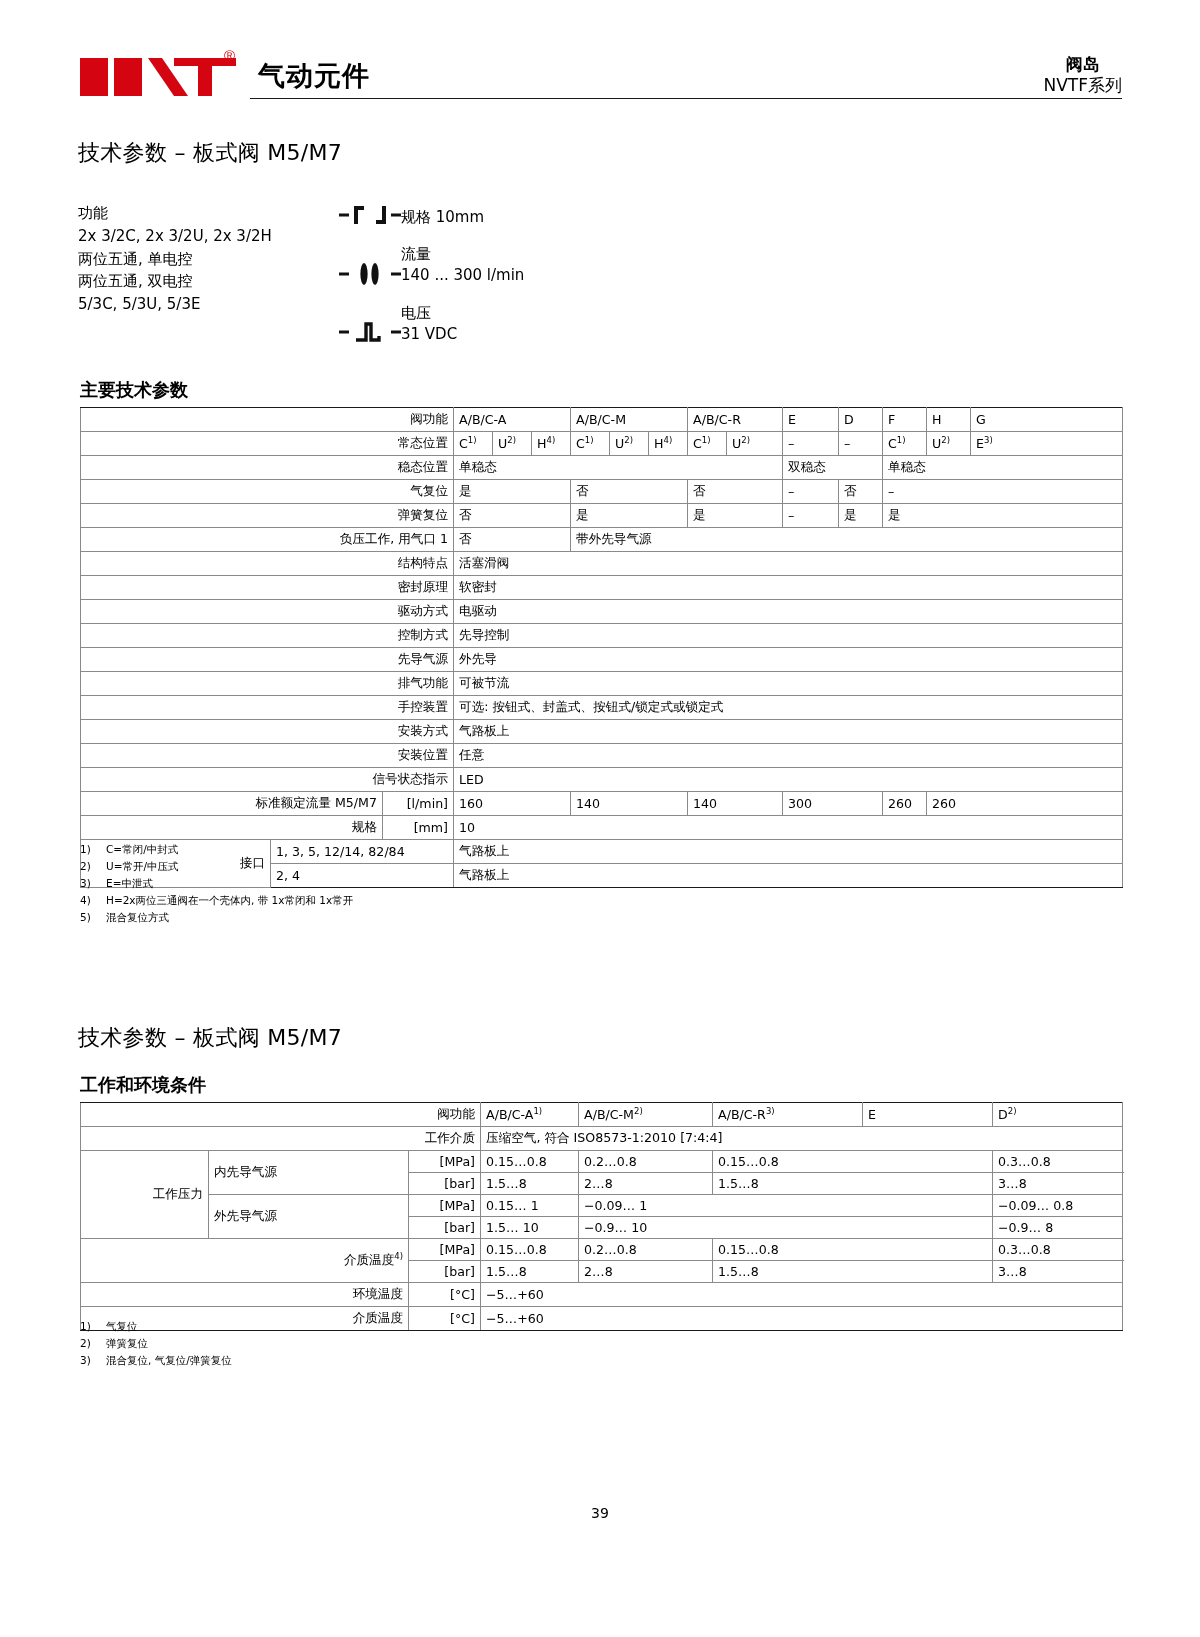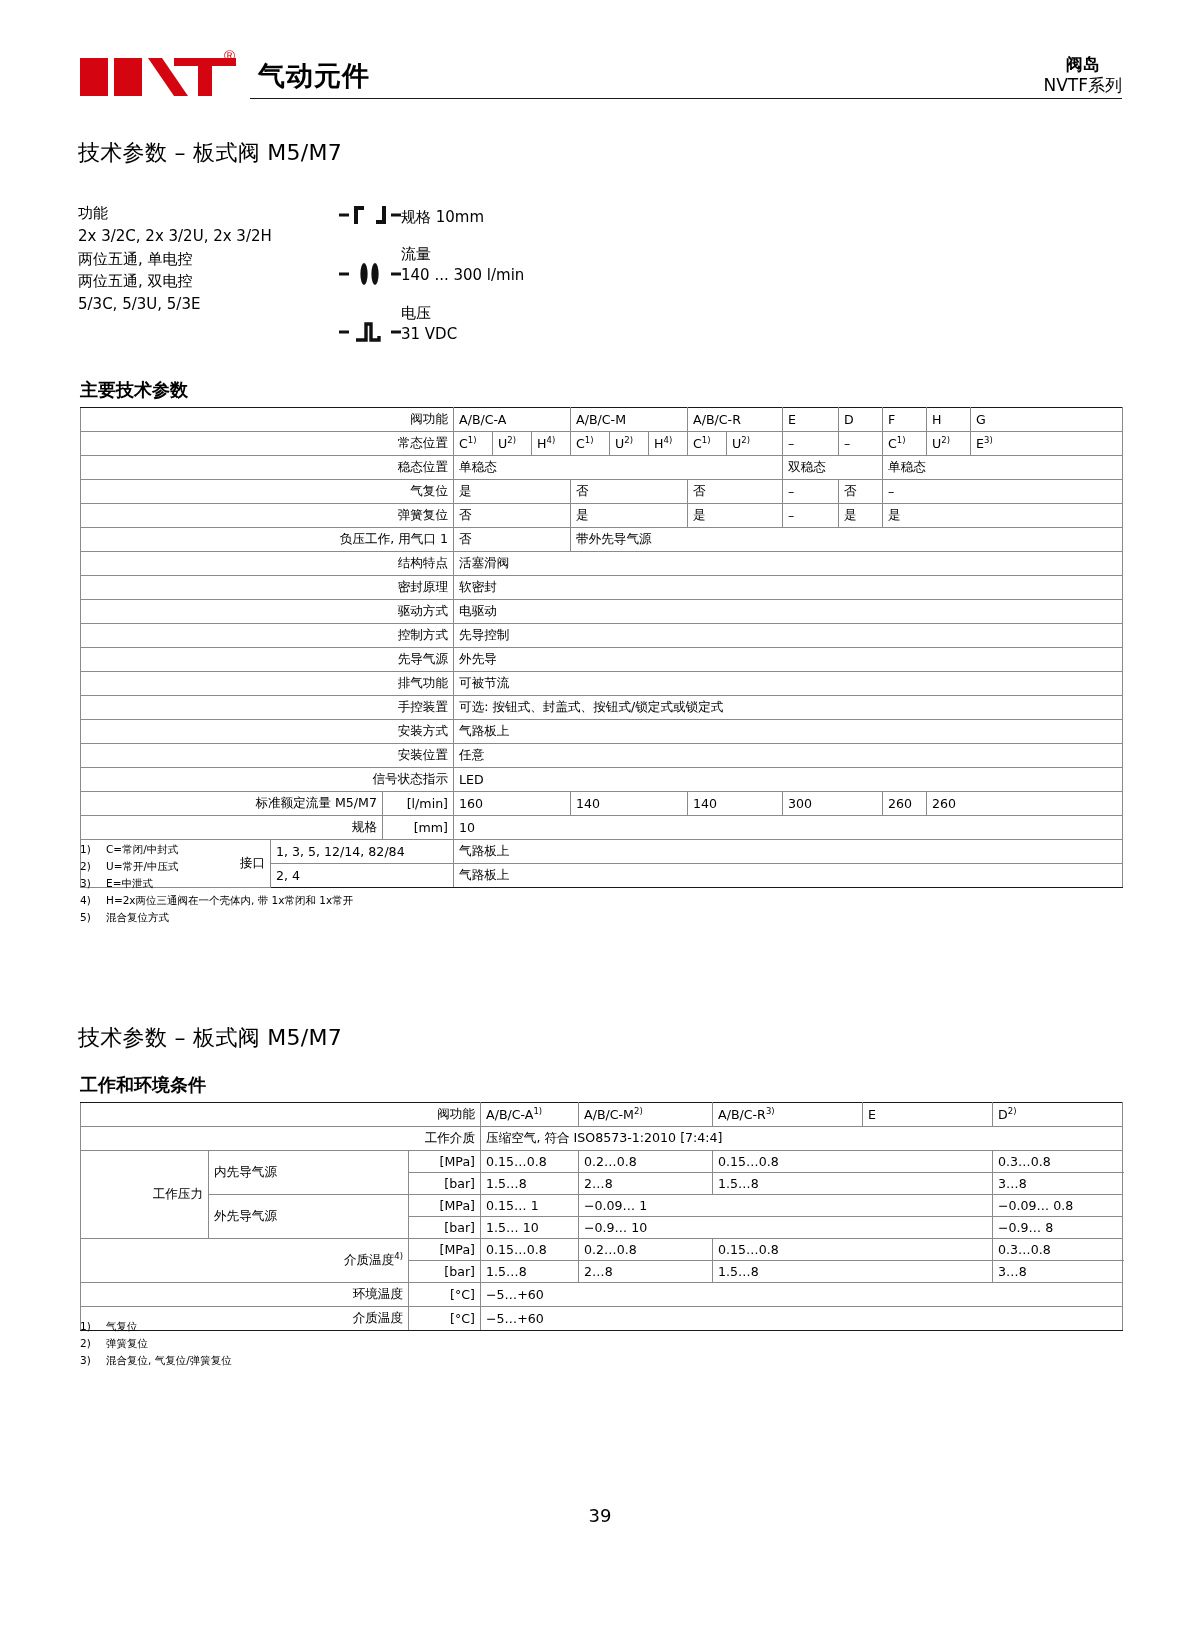--- a/index.html
+++ b/index.html
@@ -86,21 +86,21 @@
                font-family: "DejaVu Sans", "Liberation Sans", sans-serif; }
   #footnotes-1 { top: 841px; }
   #footnotes-2 { top: 1318px; }
   .fn-row { display: flex; }
   .fn-num { width: 26px; flex: none; }
   .fn-txt { }
 
   
   .page-number {
     position: absolute; left: 0; top: 1505px; width: 1200px;
-    text-align: center; font-size: 18px;
+    text-align: center; font-size: 14px;
     font-family: "DejaVu Sans", "Liberation Sans", sans-serif;
   }
 </style>
 </head>
 <body>
 
 <div class="page">
 
   <div class="header">
     <div class="brand">

